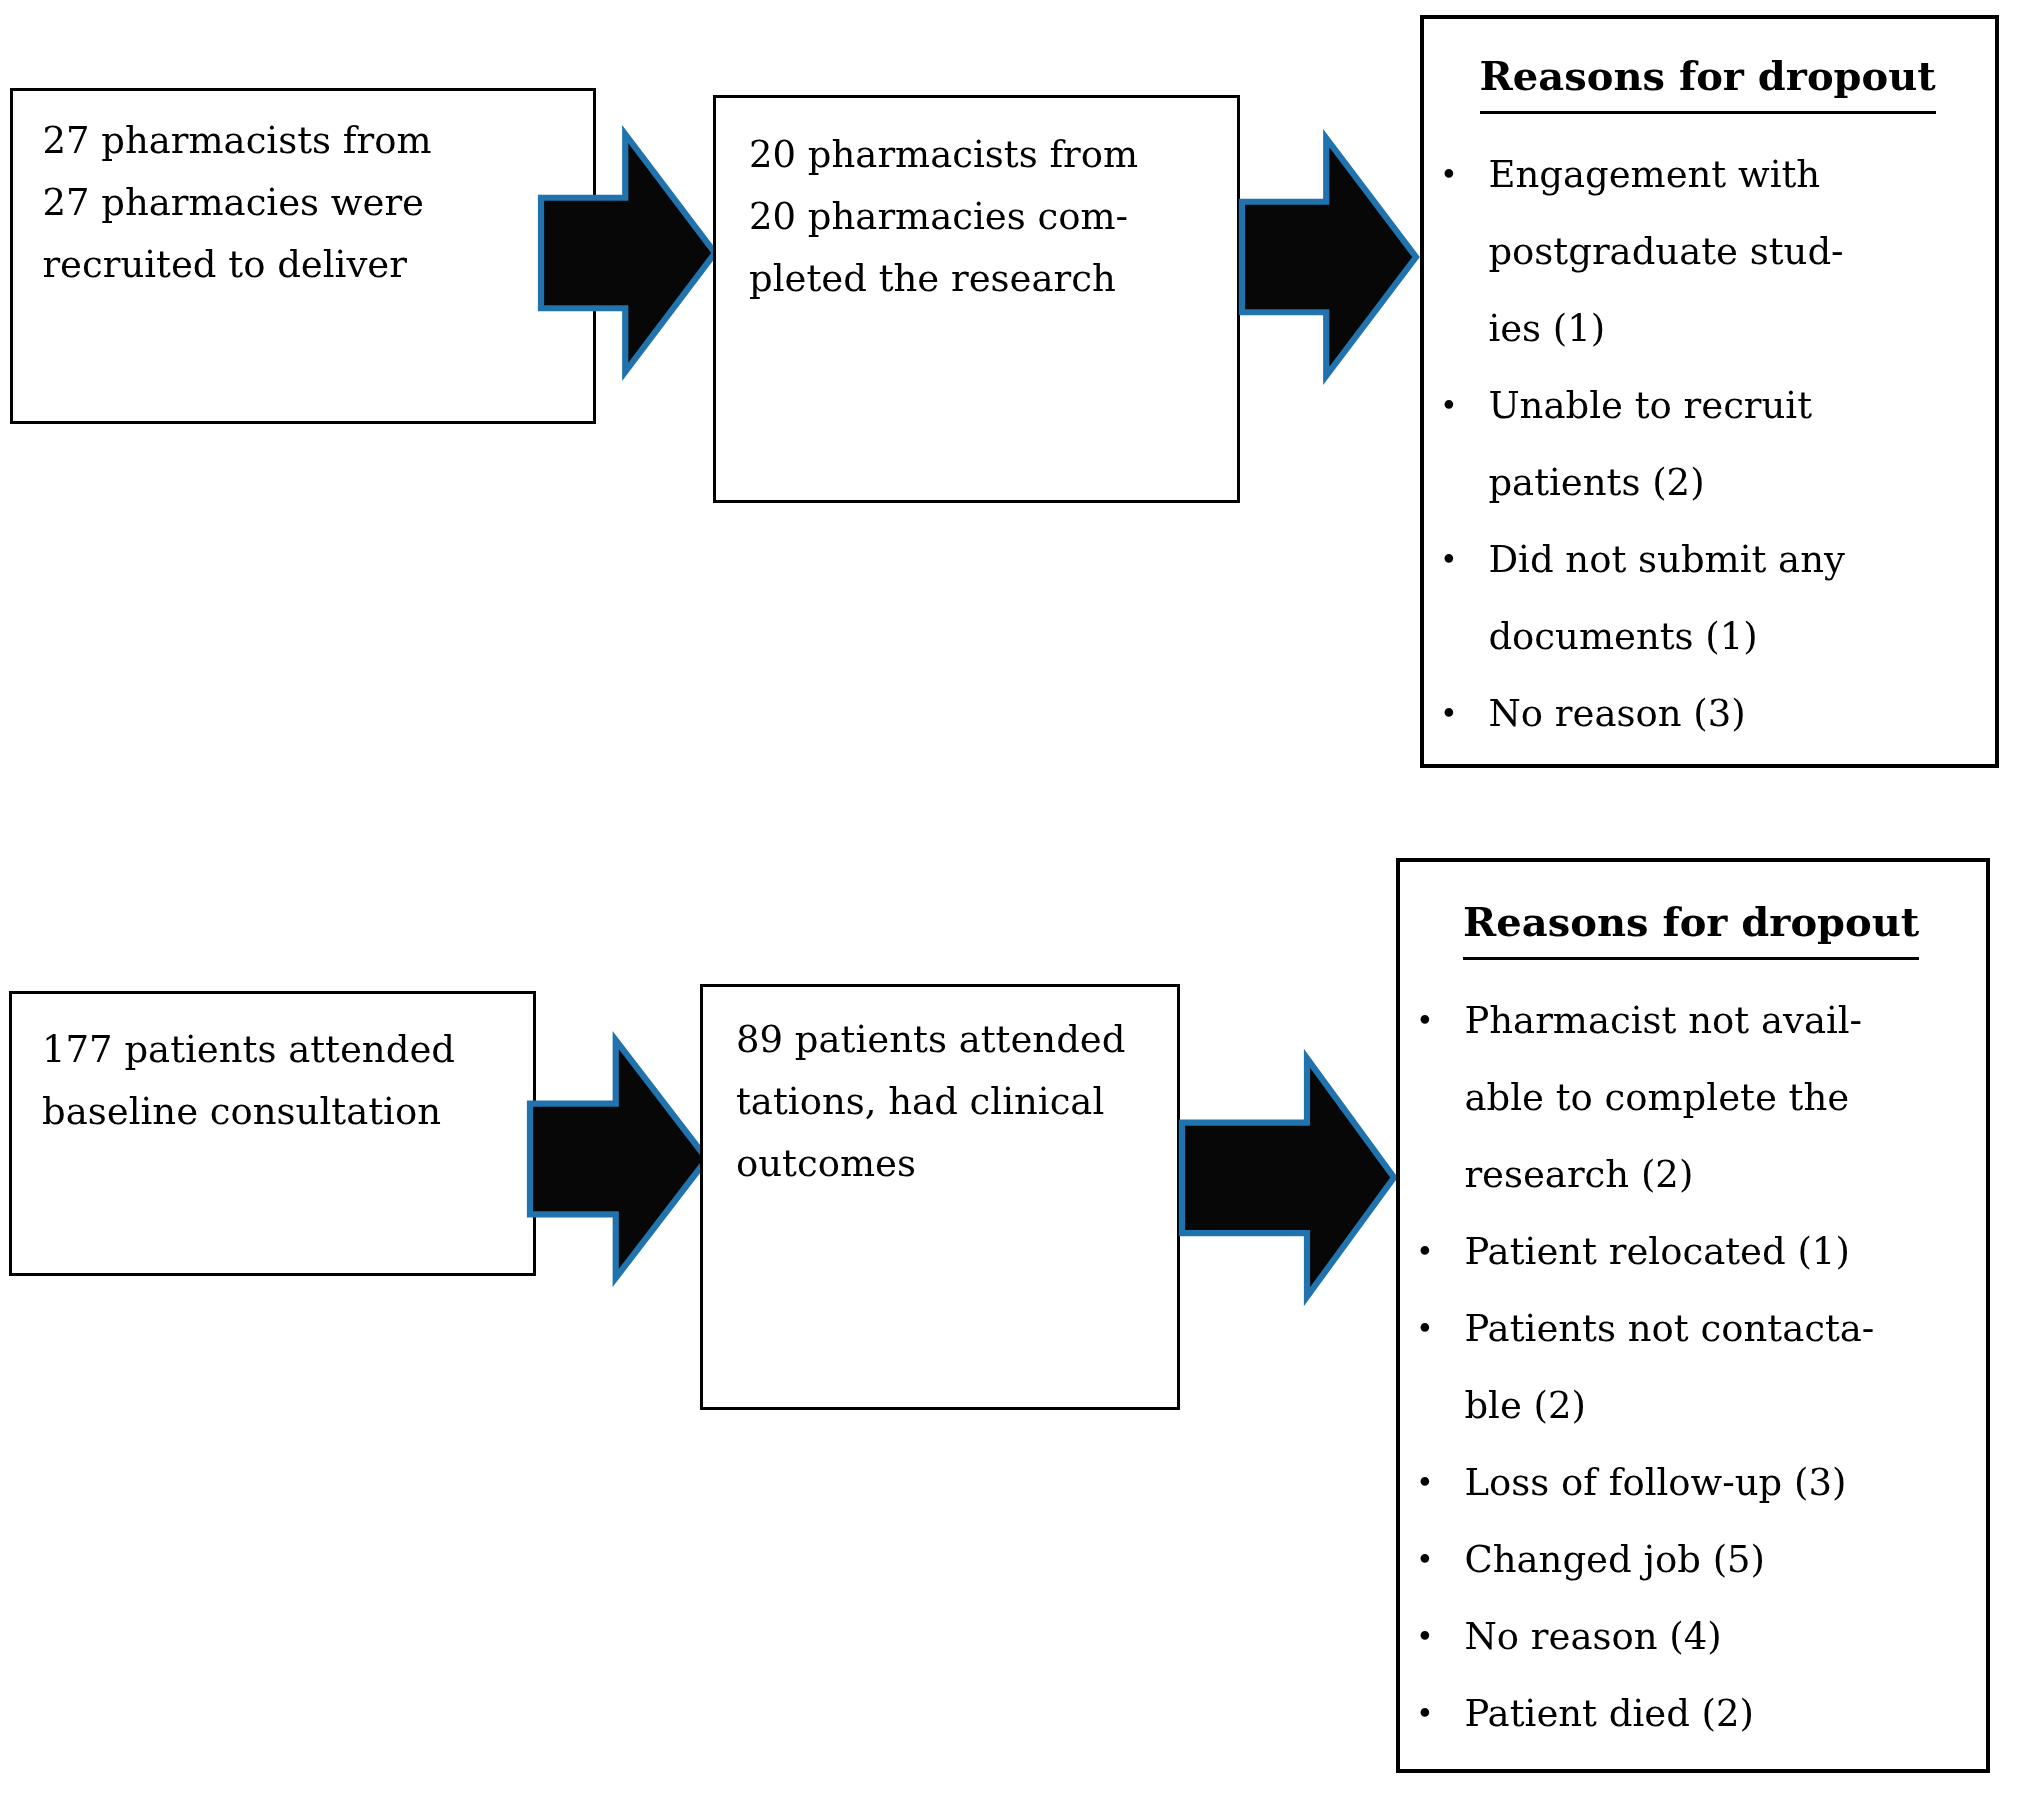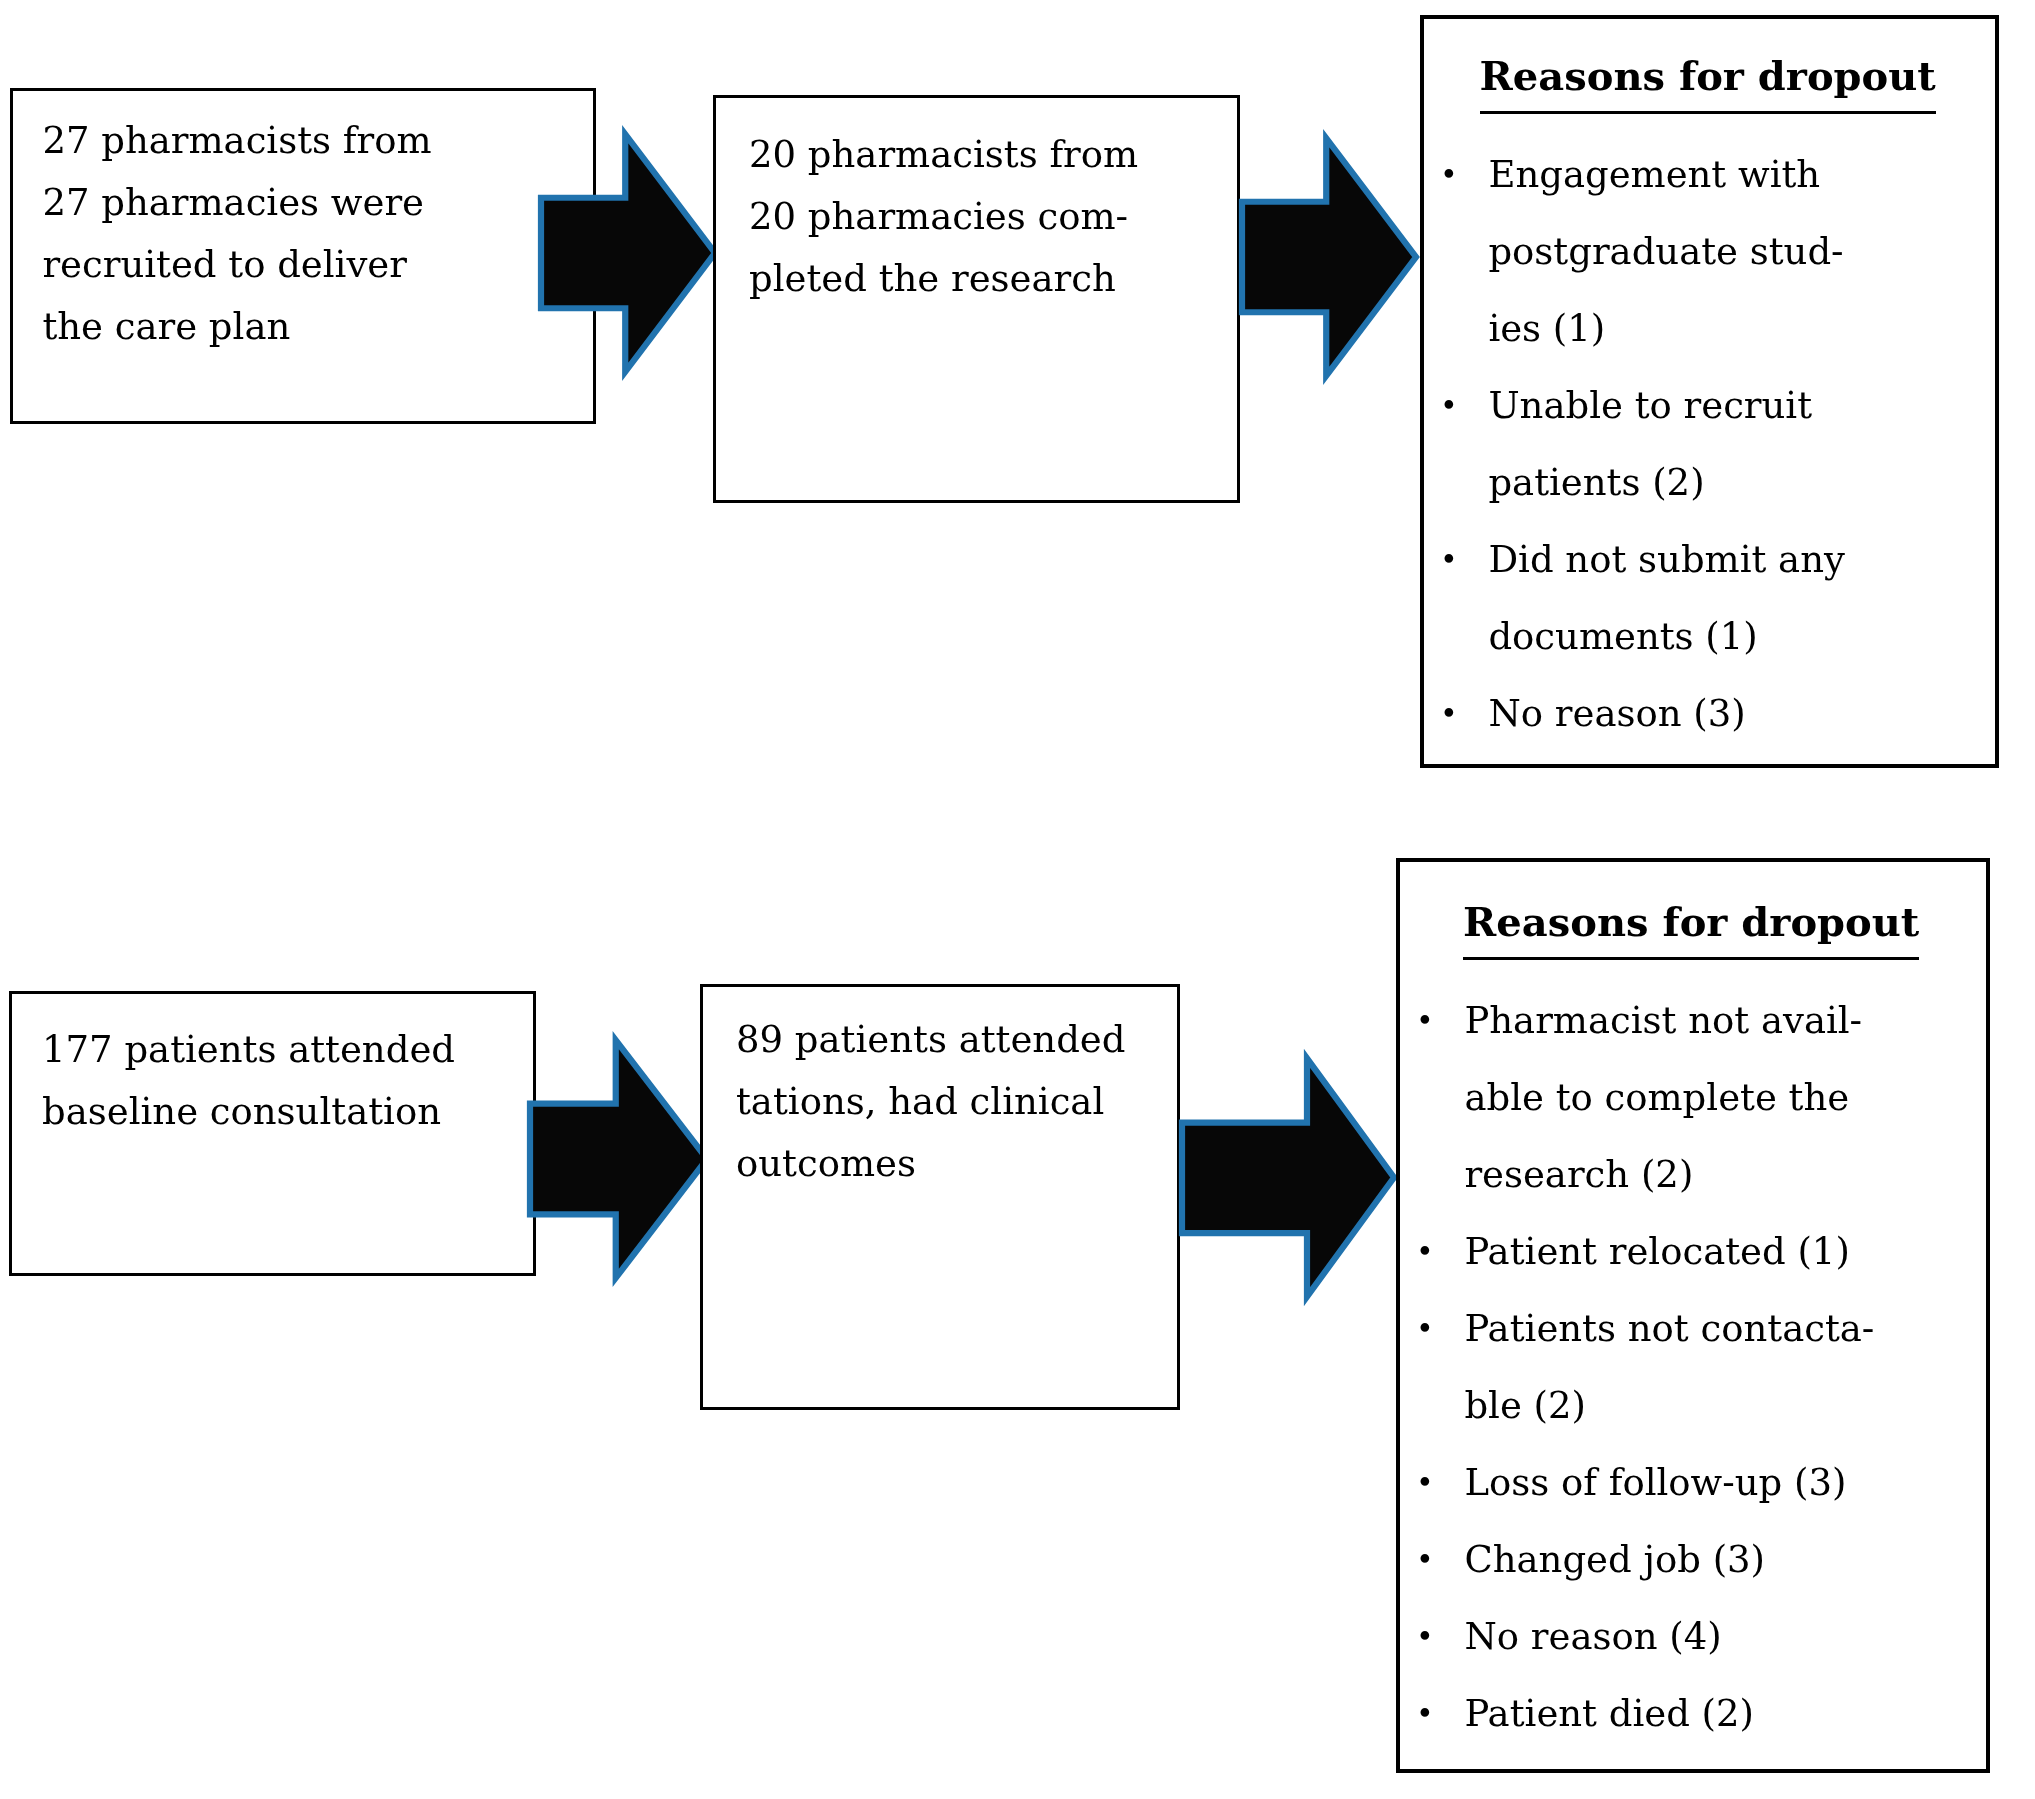--- a/index.html
+++ b/index.html
@@ -87,21 +87,20 @@
 </style>
 </head>
 <body>
 
 <div class="canvas">
 
   <div class="box step" id="box-a1">
     <div class="line">27 pharmacists from</div>
     <div class="line">27 pharmacies were</div>
     <div class="line">recruited to deliver</div>
-    <div class="line">the care plan</div>
   </div>
 
   <svg class="flow-arrow" id="arrow-1" width="174" height="238" viewBox="0 0 252 344">
     <polygon points="0,92 122,92 122,0 252,172 122,344 122,252 0,252"></polygon>
   </svg>
 
   <div class="box step" id="box-b1">
     <div class="line">20 pharmacists from</div>
     <div class="line">20 pharmacies com-</div>
     <div class="line">pleted the research</div>
@@ -177,21 +176,21 @@
         <span class="bullet">•</span>
         <div class="line">Patients not contacta-</div>
         <div class="line">ble (2)</div>
       </li>
       <li>
         <span class="bullet">•</span>
         <div class="line">Loss of follow-up (3)</div>
       </li>
       <li>
         <span class="bullet">•</span>
-        <div class="line">Changed job (3)</div>
+        <div class="line">Changed job (5)</div>
       </li>
       <li>
         <span class="bullet">•</span>
         <div class="line">No reason (4)</div>
       </li>
       <li>
         <span class="bullet">•</span>
         <div class="line">Patient died (2)</div>
       </li>
     </ul>

